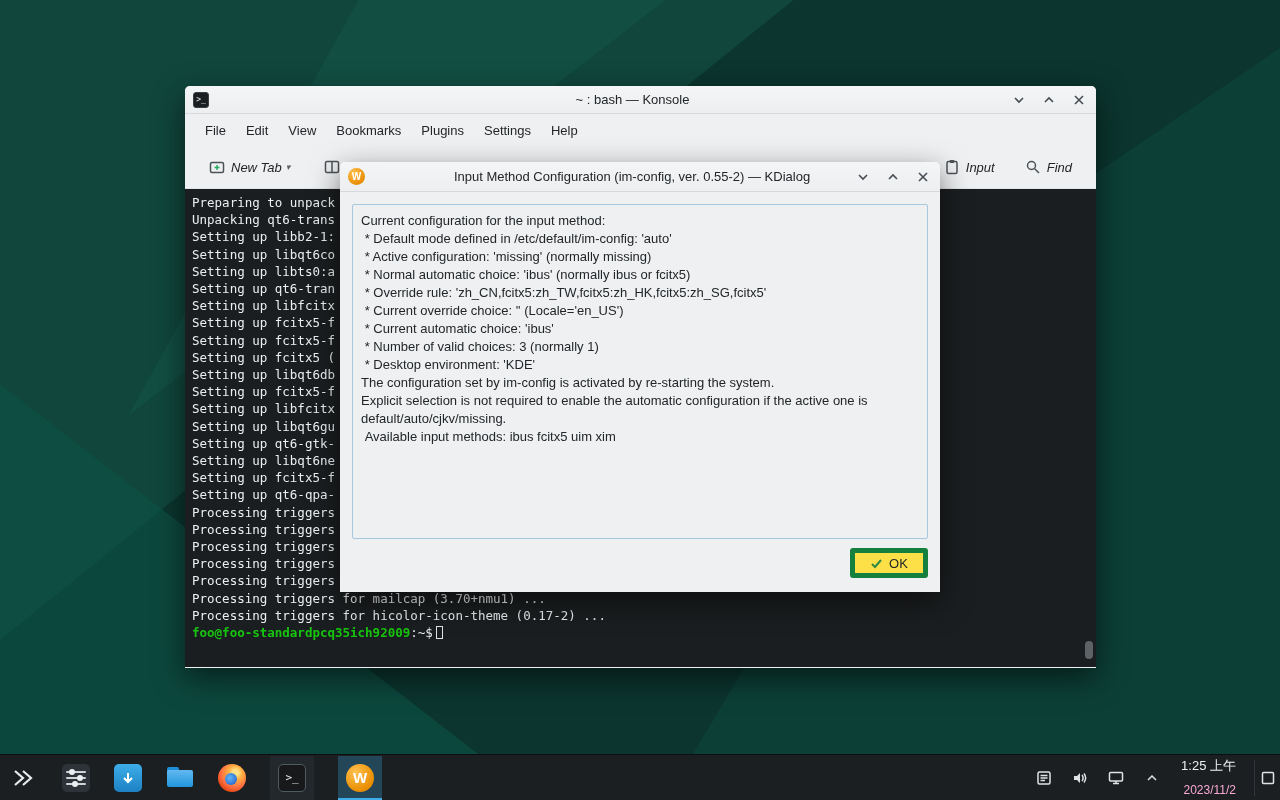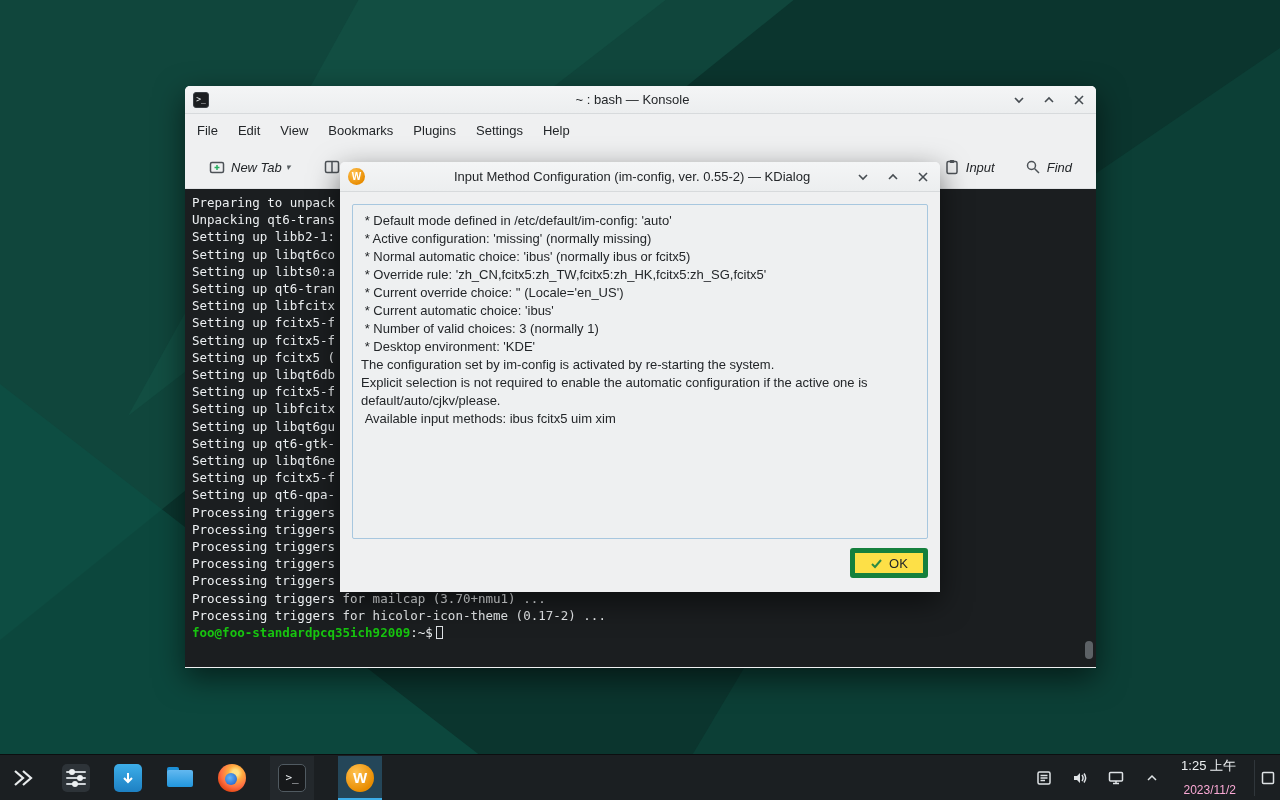--- a/index.html
+++ b/index.html
@@ -19,21 +19,21 @@
               border-radius:5px 5px 0 0; display:flex; align-items:center; padding:0 8px; }
   .titlebar .title { position:absolute; left:0; right:16px; text-align:center; font-size:13px; color:#232629; pointer-events:none; }
   .win-buttons { position:absolute; right:10px; top:0; height:100%; display:flex; align-items:center; gap:16px; }
   .win-btn { width:14px; height:14px; display:flex; align-items:center; justify-content:center; color:#474d52; cursor:pointer; }
   .win-btn svg { stroke:#474d52; stroke-width:1.6; fill:none; }
 
   
   .konsole { left:185px; top:86px; width:911px; height:582px; }
   .konsole-icon { width:16px; height:16px; background:#1b1e20; border-radius:3px; border:1px solid #3a3f44;
                   color:#eceff1; font-size:8px; display:flex; align-items:center; justify-content:center; font-family:"DejaVu Sans Mono", monospace; }
-  .menubar { height:32px; background:#eff0f1; display:flex; align-items:center; padding-left:2px; }
+  .menubar { height:32px; background:#eff0f1; display:flex; align-items:center; padding-left:10px; }
   .menu-item { font-size:13px; color:#232629; padding:5px 10px; border-radius:3px; cursor:pointer; }
   .toolbar { height:43px; background:#eff0f1; display:flex; align-items:center; padding:0 16px; border-bottom:1px solid #e0e2e4; }
   .tb-btn { display:flex; align-items:center; gap:6px; font-size:13px; color:#232629; padding:6px 8px; border-radius:3px; cursor:pointer;font-style:italic; }
   .tb-btn svg { stroke:#4d5257; fill:none; stroke-width:1.5; }
   .tb-spacer { flex:1; }
   .caret { font-size:9px; color:#5a6064; margin-left:-2px; }
 
   .terminal { position:relative; height:478px; background:#1b1e20; padding:5px 8px 0 7px; overflow:hidden;
               font-family:"DejaVu Sans Mono", monospace; font-size:12.5px; line-height:17.2px; color:#eceff1; cursor:text; }
   .tline { white-space:pre; }
@@ -215,31 +215,32 @@
         <span class="win-btn">
           <svg width="12" height="12" viewBox="0 0 12 12">
               <line x1="2" y1="2" x2="10" y2="10"></line>
               <line x1="10" y1="2" x2="2" y2="10"></line>
             </svg>
           </span>
       </span>
     </div>
     <div class="dialog-body">
       <div class="dialog-frame">
+        <div class="dline">Current configuration for the input method:</div>
         <div class="dline"> * Default mode defined in /etc/default/im-config: 'auto'</div>
         <div class="dline"> * Active configuration: 'missing' (normally missing)</div>
         <div class="dline"> * Normal automatic choice: 'ibus' (normally ibus or fcitx5)</div>
         <div class="dline"> * Override rule: 'zh_CN,fcitx5:zh_TW,fcitx5:zh_HK,fcitx5:zh_SG,fcitx5'</div>
         <div class="dline"> * Current override choice: '' (Locale='en_US')</div>
         <div class="dline"> * Current automatic choice: 'ibus'</div>
         <div class="dline"> * Number of valid choices: 3 (normally 1)</div>
         <div class="dline"> * Desktop environment: 'KDE'</div>
         <div class="dline">The configuration set by im-config is activated by re-starting the system.</div>
         <div class="dline">Explicit selection is not required to enable the automatic configuration if the active one is</div>
-        <div class="dline">default/auto/cjkv/please.</div>
+        <div class="dline">default/auto/cjkv/missing.</div>
         <div class="dline"> Available input methods: ibus fcitx5 uim xim</div>
       </div>
       <div class="ok-btn">
         <svg width="13" height="13" viewBox="0 0 13 13">
             <polyline points="2,7 5,10 11,3"></polyline>
           </svg>
         <span>OK</span>
       </div>
     </div>
   </div>

